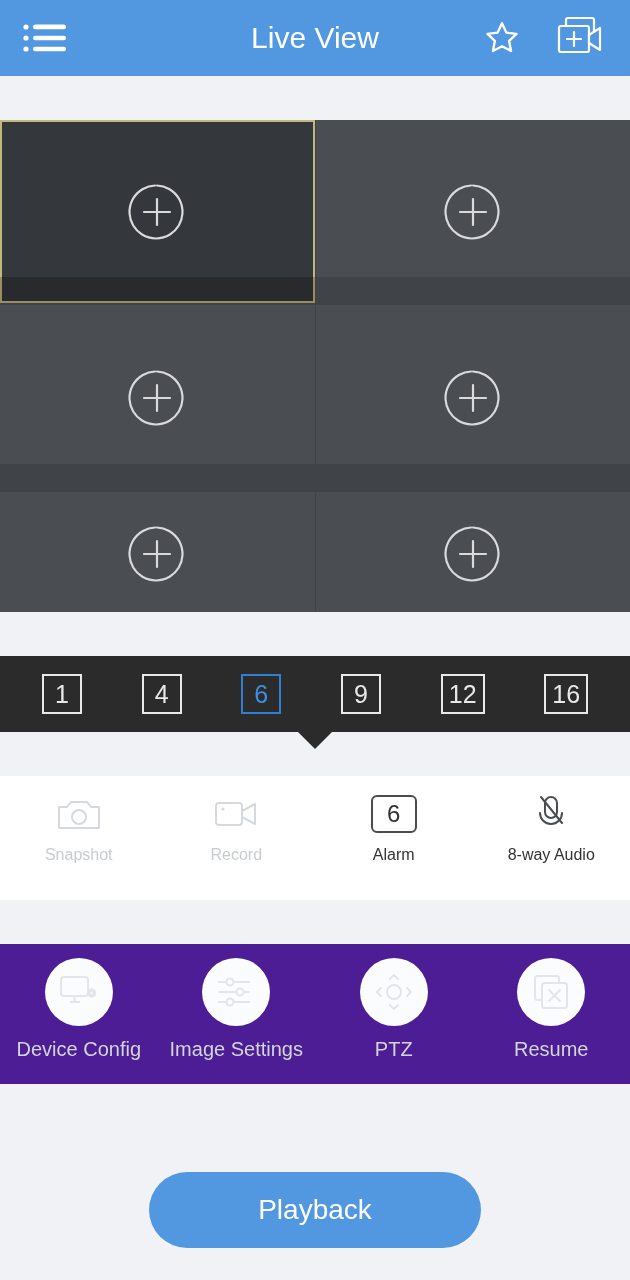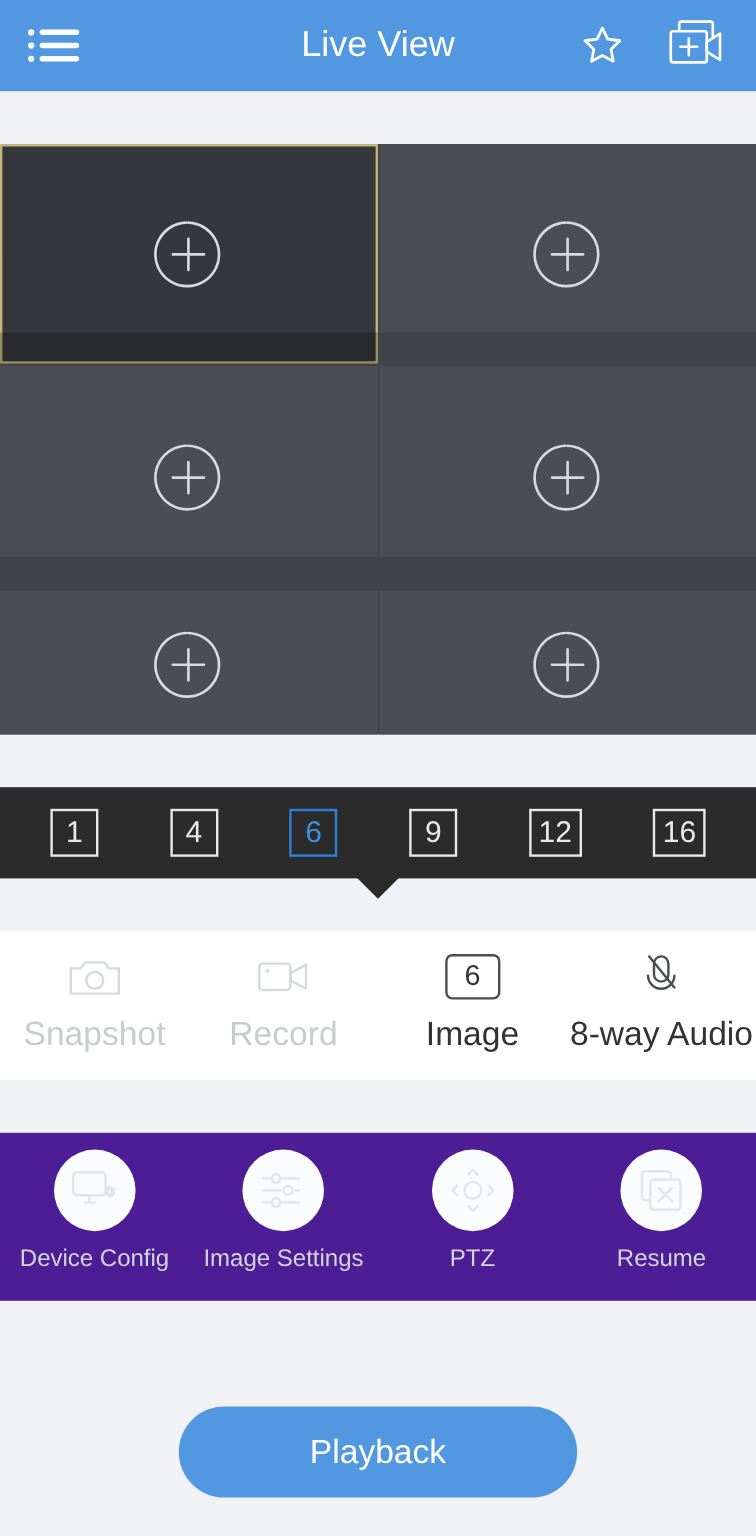--- a/index.html
+++ b/index.html
@@ -83,21 +83,21 @@
     background: #ffffff;
     display: flex; align-items: flex-start; justify-content: space-around;
     padding-top: 16px;
   }
   .tool {
     width: 120px;
     display: flex; flex-direction: column; align-items: center; gap: 10px;
     cursor: pointer;
   }
   .tool .ticon { height: 44px; display: flex; align-items: center; justify-content: center; }
-  .tool .tlabel { font-size: 28px; color: #333333; white-space: nowrap; }
+  .tool .tlabel { font-size: 16px; color: #333333; white-space: nowrap; }
   .tool.disabled .tlabel { color: #c9cccf; }
 
   .badge-box {
     min-width: 46px; height: 38px; padding: 0 8px;
     border: 2px solid #4a4d50; border-radius: 6px;
     display: flex; align-items: center; justify-content: center;
     font-size: 24px; color: #333;
   }
   .badge-box.dim { border-color: #dcdfe3; color: #cfd3d7; font-size: 17px; }
 
@@ -246,21 +246,21 @@
           <circle cx="10" cy="12" r="1.6" fill="#d6d9dd" stroke="none"></circle>
         </svg>
       </div>
       <div class="tlabel">Record</div>
     </div>
 
     <div class="tool">
       <div class="ticon">
         <div class="badge-box">6</div>
       </div>
-      <div class="tlabel">Image</div>
+      <div class="tlabel">Alarm</div>
     </div>
 
 
     <div class="tool">
       <div class="ticon">
         <svg width="36" height="42" viewBox="0 0 36 42" fill="none" stroke="#4a4d50" stroke-width="2" stroke-linecap="round">
           <rect x="12" y="4" width="12" height="21" rx="6"></rect>
           <path d="M7 20a11 11 0 0 0 22 0"></path>
           <path d="M8 4l21 26"></path>
         </svg>

